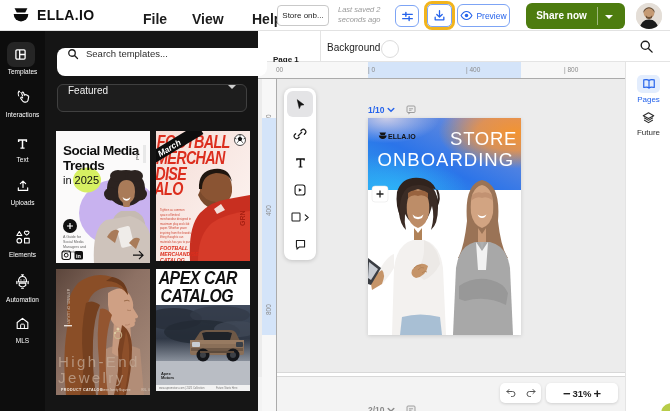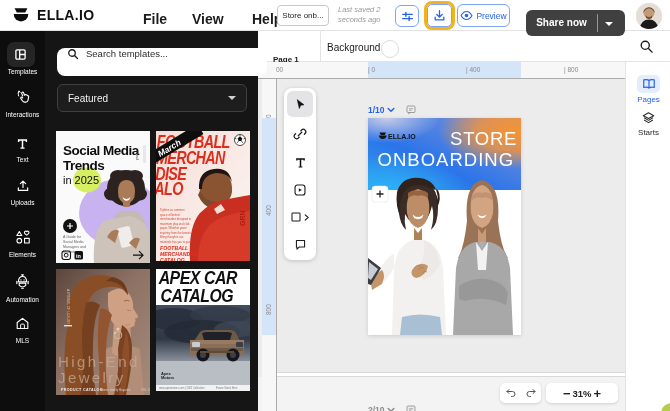--- a/index.html
+++ b/index.html
@@ -11,36 +11,36 @@
 #logo { position:absolute; left:10px; top:4px; display:flex; align-items:center; }
 #logoname { font-size:14px; font-weight:bold; color:#111; letter-spacing:0.3px; margin-left:5px; }
 .menuitem { position:absolute; top:11px; font-size:14px; color:#1c1c1c; font-weight:bold; }
 #btn-docname { position:absolute; left:277px; top:5px; width:52px; height:21px; border:1px solid #c9c9c9; border-radius:4px; background:#fff; font-size:8px; color:#222; line-height:19px; text-align:center; white-space:nowrap; overflow:hidden; }
 #lastsaved { position:absolute; left:338px; top:5px; width:60px; font-size:7.5px; font-style:italic; color:#999; line-height:10px; }
 .bluebtn { position:absolute; border:1px solid #7da4f5; border-radius:6px; background:#fff; display:flex; align-items:center; justify-content:center; }
 #btn-sliders { left:395px; top:5px; width:24px; height:22px; }
 #dl-wrap { position:absolute; left:424px; top:1px; width:31px; height:29px; border:3px solid #f2b41c; border-radius:8px; display:flex; align-items:center; justify-content:center; background:#fff; }
 #btn-dl { width:25px; height:23px; border:1px solid #7da4f5; border-radius:5px; display:flex; align-items:center; justify-content:center; }
 #btn-preview { left:457px; top:4px; width:53px; height:23px; gap:3px; font-size:8.5px; color:#2563eb; }
-#btn-share { position:absolute; left:526px; top:10px; width:99px; height:26px; background:#404040; border-radius:6px; color:#fff; }
+#btn-share { position:absolute; left:526px; top:3px; width:99px; height:26px; background:#4d7c0f; border-radius:6px; color:#fff; }
 #btn-share .main { position:absolute; left:0; top:0; width:71px; height:26px; font-size:10px; font-weight:bold; text-align:center; line-height:26px; }
 #btn-share .divider { position:absolute; left:71px; top:4px; width:1px; height:18px; background:rgba(255,255,255,0.45); }
 #btn-share .caret { position:absolute; left:79px; top:12px; width:0; height:0; border-left:4.5px solid transparent; border-right:4.5px solid transparent; border-top:4.5px solid #fff; }
 #avatar { position:absolute; left:636px; top:3px; width:26px; height:26px; border-radius:50%; background:#e8e2dc; overflow:hidden; }
 
 #rail { position:absolute; left:0; top:31px; width:45px; height:380px; background:#0d0d0d; z-index:20; }
 .railitem { position:absolute; width:45px; text-align:center; color:#fff; }
 .railitem .lbl { font-size:6.5px; color:#fff; margin-top:2px; }
 .railicon { display:inline-flex; align-items:center; justify-content:center; width:19px; height:19px; }
 .railbox { background:#252525; border-radius:7px; width:28px; height:25px; display:inline-flex; align-items:center; justify-content:center; margin-left:-4px; }
 
 #panel { position:absolute; left:45px; top:31px; width:213px; height:380px; background:#151515; z-index:20; }
 #searchbox { position:absolute; left:12px; top:17px; width:210px; height:28px; background:#fff; border-radius:8px; display:flex; align-items:flex-start; padding-left:10px; gap:7px; }
 #searchbox span { font-size:9.5px; color:#2c2c2c; }
-#featured { position:absolute; left:12px; top:53px; width:190px; height:28px; background:#1d1d1d; border:1px solid #404040; border-radius:6px; color:#f0f0f0; font-size:10px; display:flex; align-items:center; padding:0 10px; }
+#featured { position:absolute; left:12px; top:53px; width:190px; height:28px; background:#1d1d1d; border:1px solid #404040; border-radius:6px; color:#f0f0f0; font-size:10px; display:flex; padding:0 10px; }
 #featured .car { margin-left:auto; width:0; height:0; border-left:4px solid transparent; border-right:4px solid transparent; border-top:4px solid #cfcfcf; }
 .thumb { position:absolute; width:94px; height:132px; border-radius:0; overflow:hidden; }
 
 #canvas { position:absolute; left:258px; top:31px; width:367px; height:380px; background:#ececec; }
 #canvaslow { position:absolute; left:258px; top:377px; width:367px; height:34px; background:#f3f3f3; }
 #canvashead { position:absolute; left:258px; top:31px; width:412px; height:31px; background:#fff; border-bottom:1px solid #e4e4e4; }
 #pageinfo { position:absolute; left:15px; top:8px;margin-top:16px; }
 #pageinfo .t1 { font-size:8px; font-weight:bold; color:#1c1c1c; }
 #pageinfo .t2 { font-size:6.5px; color:#8a8a8a; margin-top:2px; }
 #headdiv { position:absolute; left:62px; top:0px; width:1px; height:31px; background:#e4e4e4; }
@@ -558,21 +558,21 @@
           <path d="M12 4 C10 2 7 2 3 3 V16 C7 15 10 15 12 17 C14 15 17 15 21 16 V3 C17 2 14 2 12 4 Z M12 4 V17"></path>
         </svg>
   </div>
   <div id="pageslbl">Pages</div>
   <div id="layersicn">
     <svg width="15" height="14" viewBox="0 0 24 24" fill="none" stroke="#2c2c2c" stroke-width="1.8" stroke-linejoin="round">
           <path d="M12 3 L21 8 L12 13 L3 8 Z"></path>
           <path d="M4.5 11.5 L12 16 L19.5 11.5 M4.5 15.5 L12 20 L19.5 15.5"></path>
         </svg>
   </div>
-  <div id="layerslbl">Starts</div>
+  <div id="layerslbl">Future</div>
 </div>
 <div id="rsearch">
   <svg width="15" height="15" viewBox="0 0 24 24" fill="none" stroke="#1c1c1c" stroke-width="2.2" stroke-linecap="round">
         <circle cx="10" cy="10" r="6.5"></circle>
         <path d="M15.5 15.5 L21 21"></path>
       </svg>
 </div>
 <div id="cornerblob"></div>
 
 </div>

